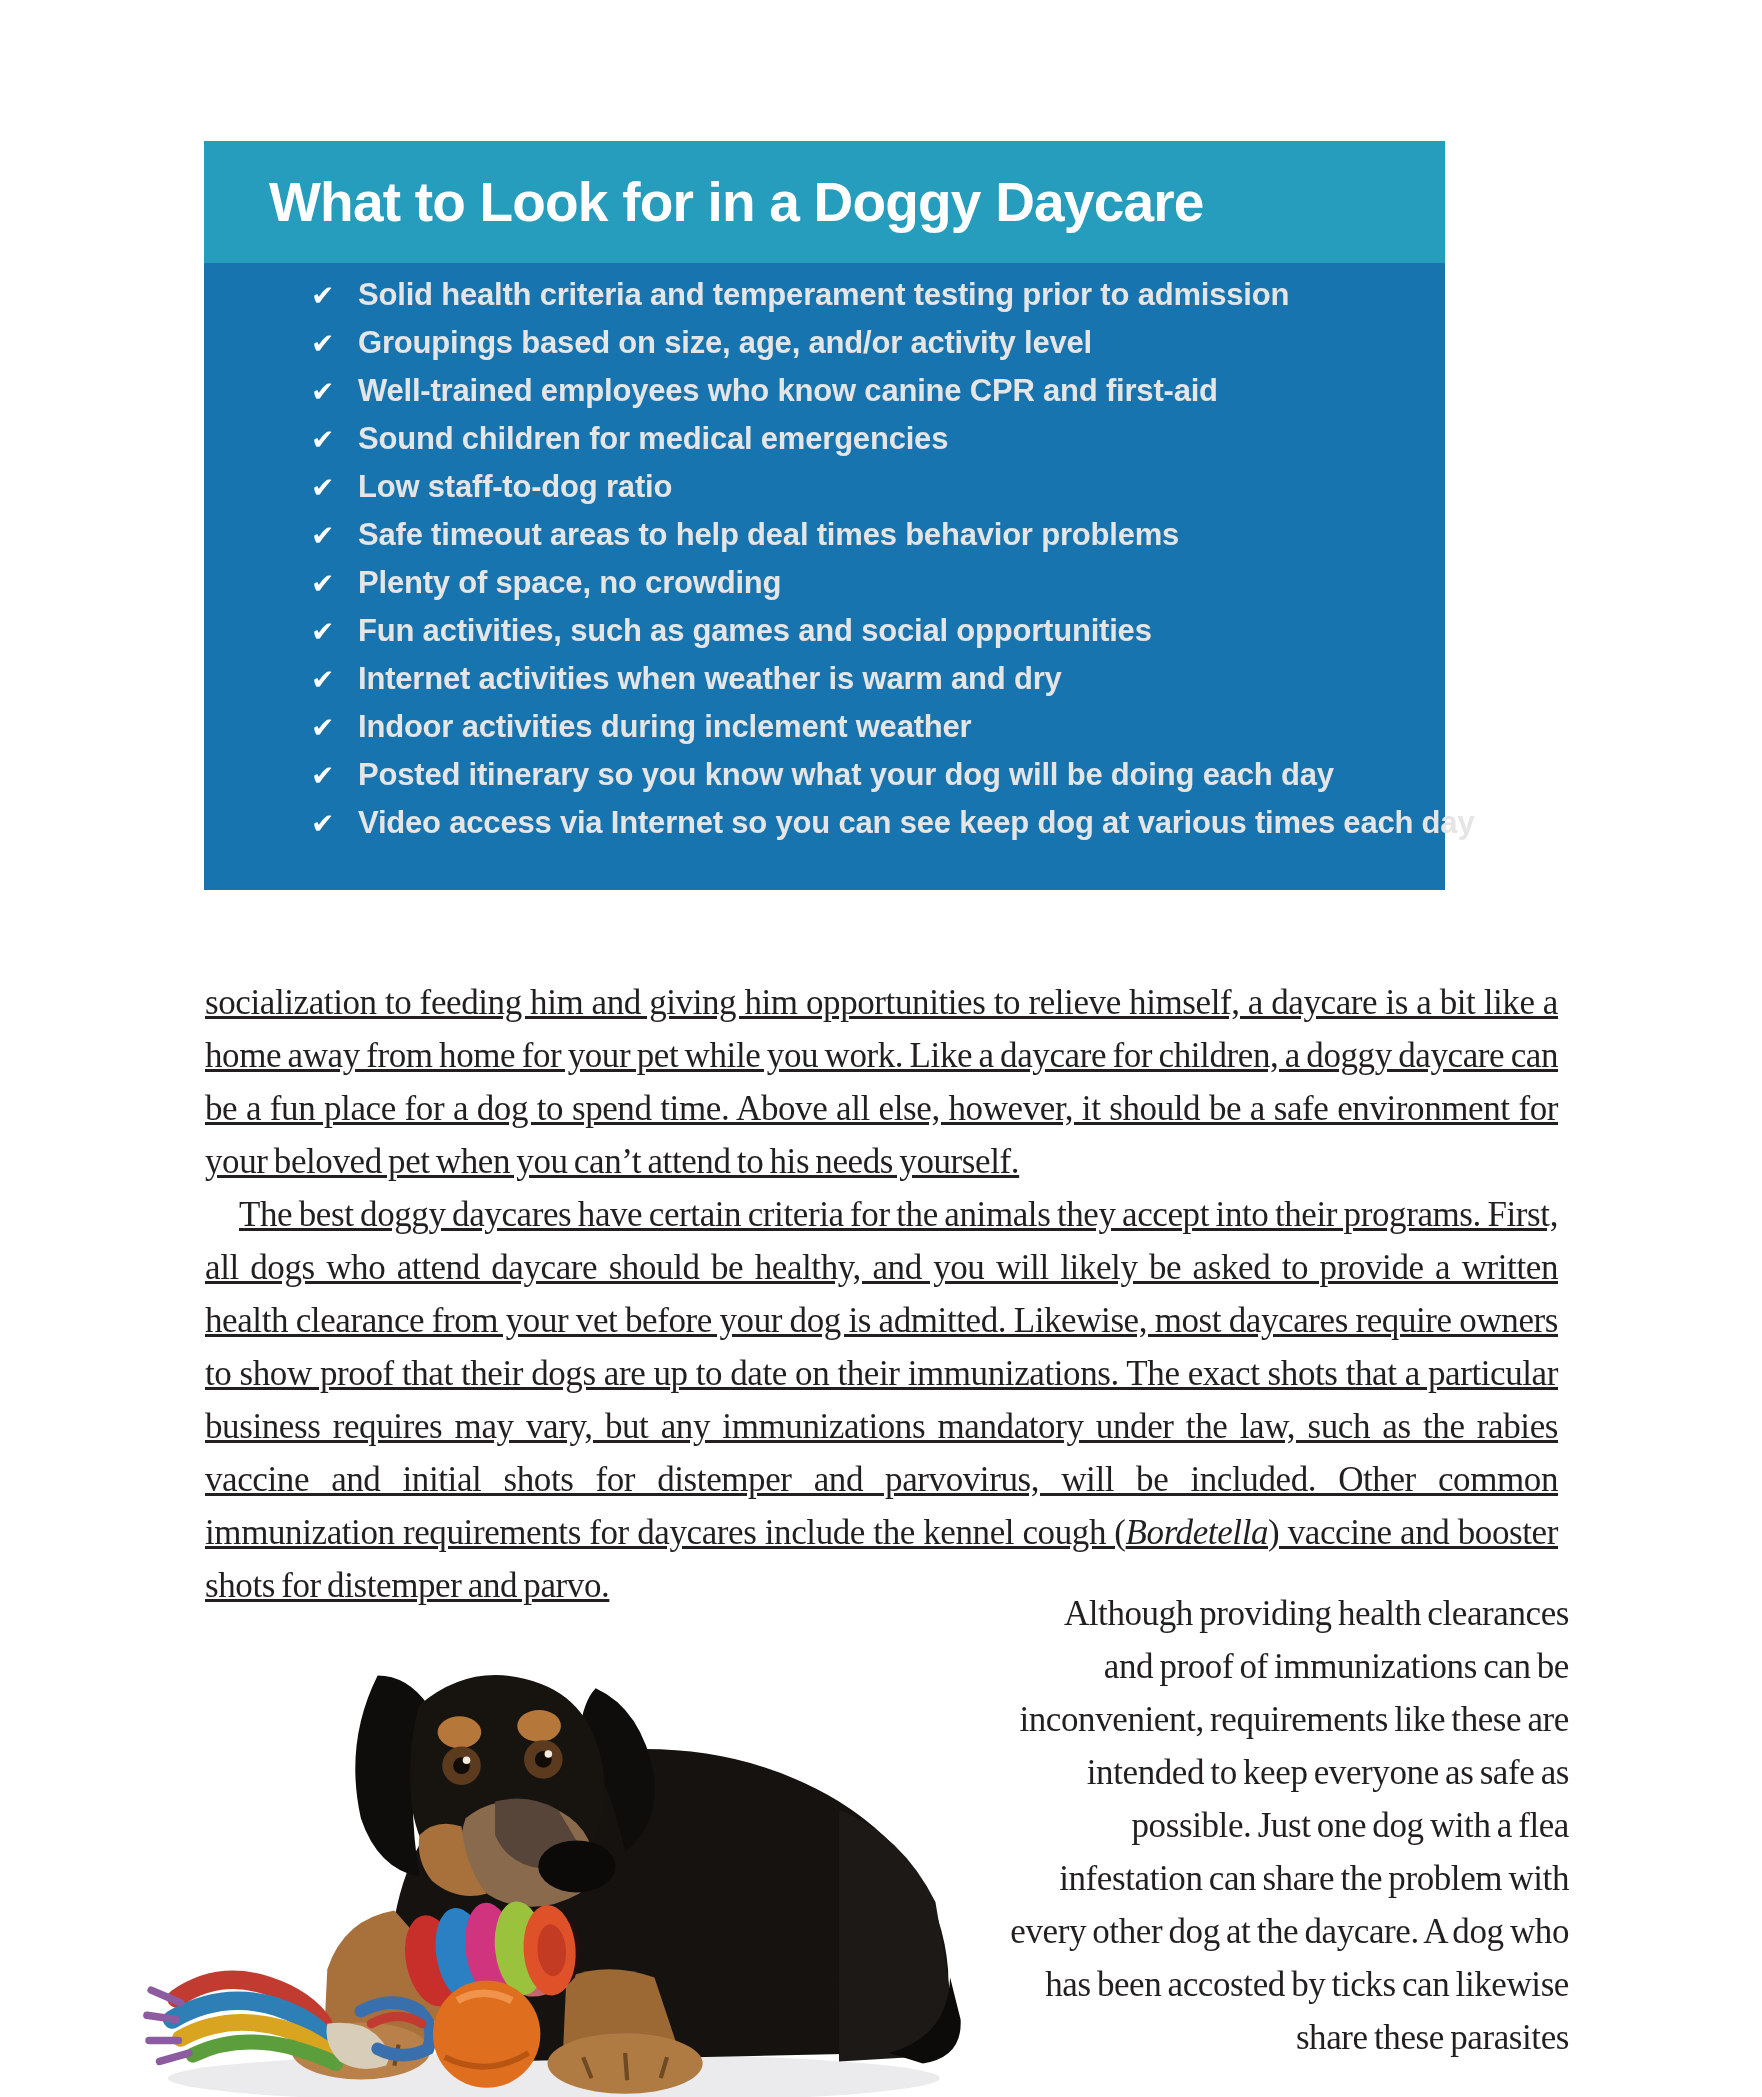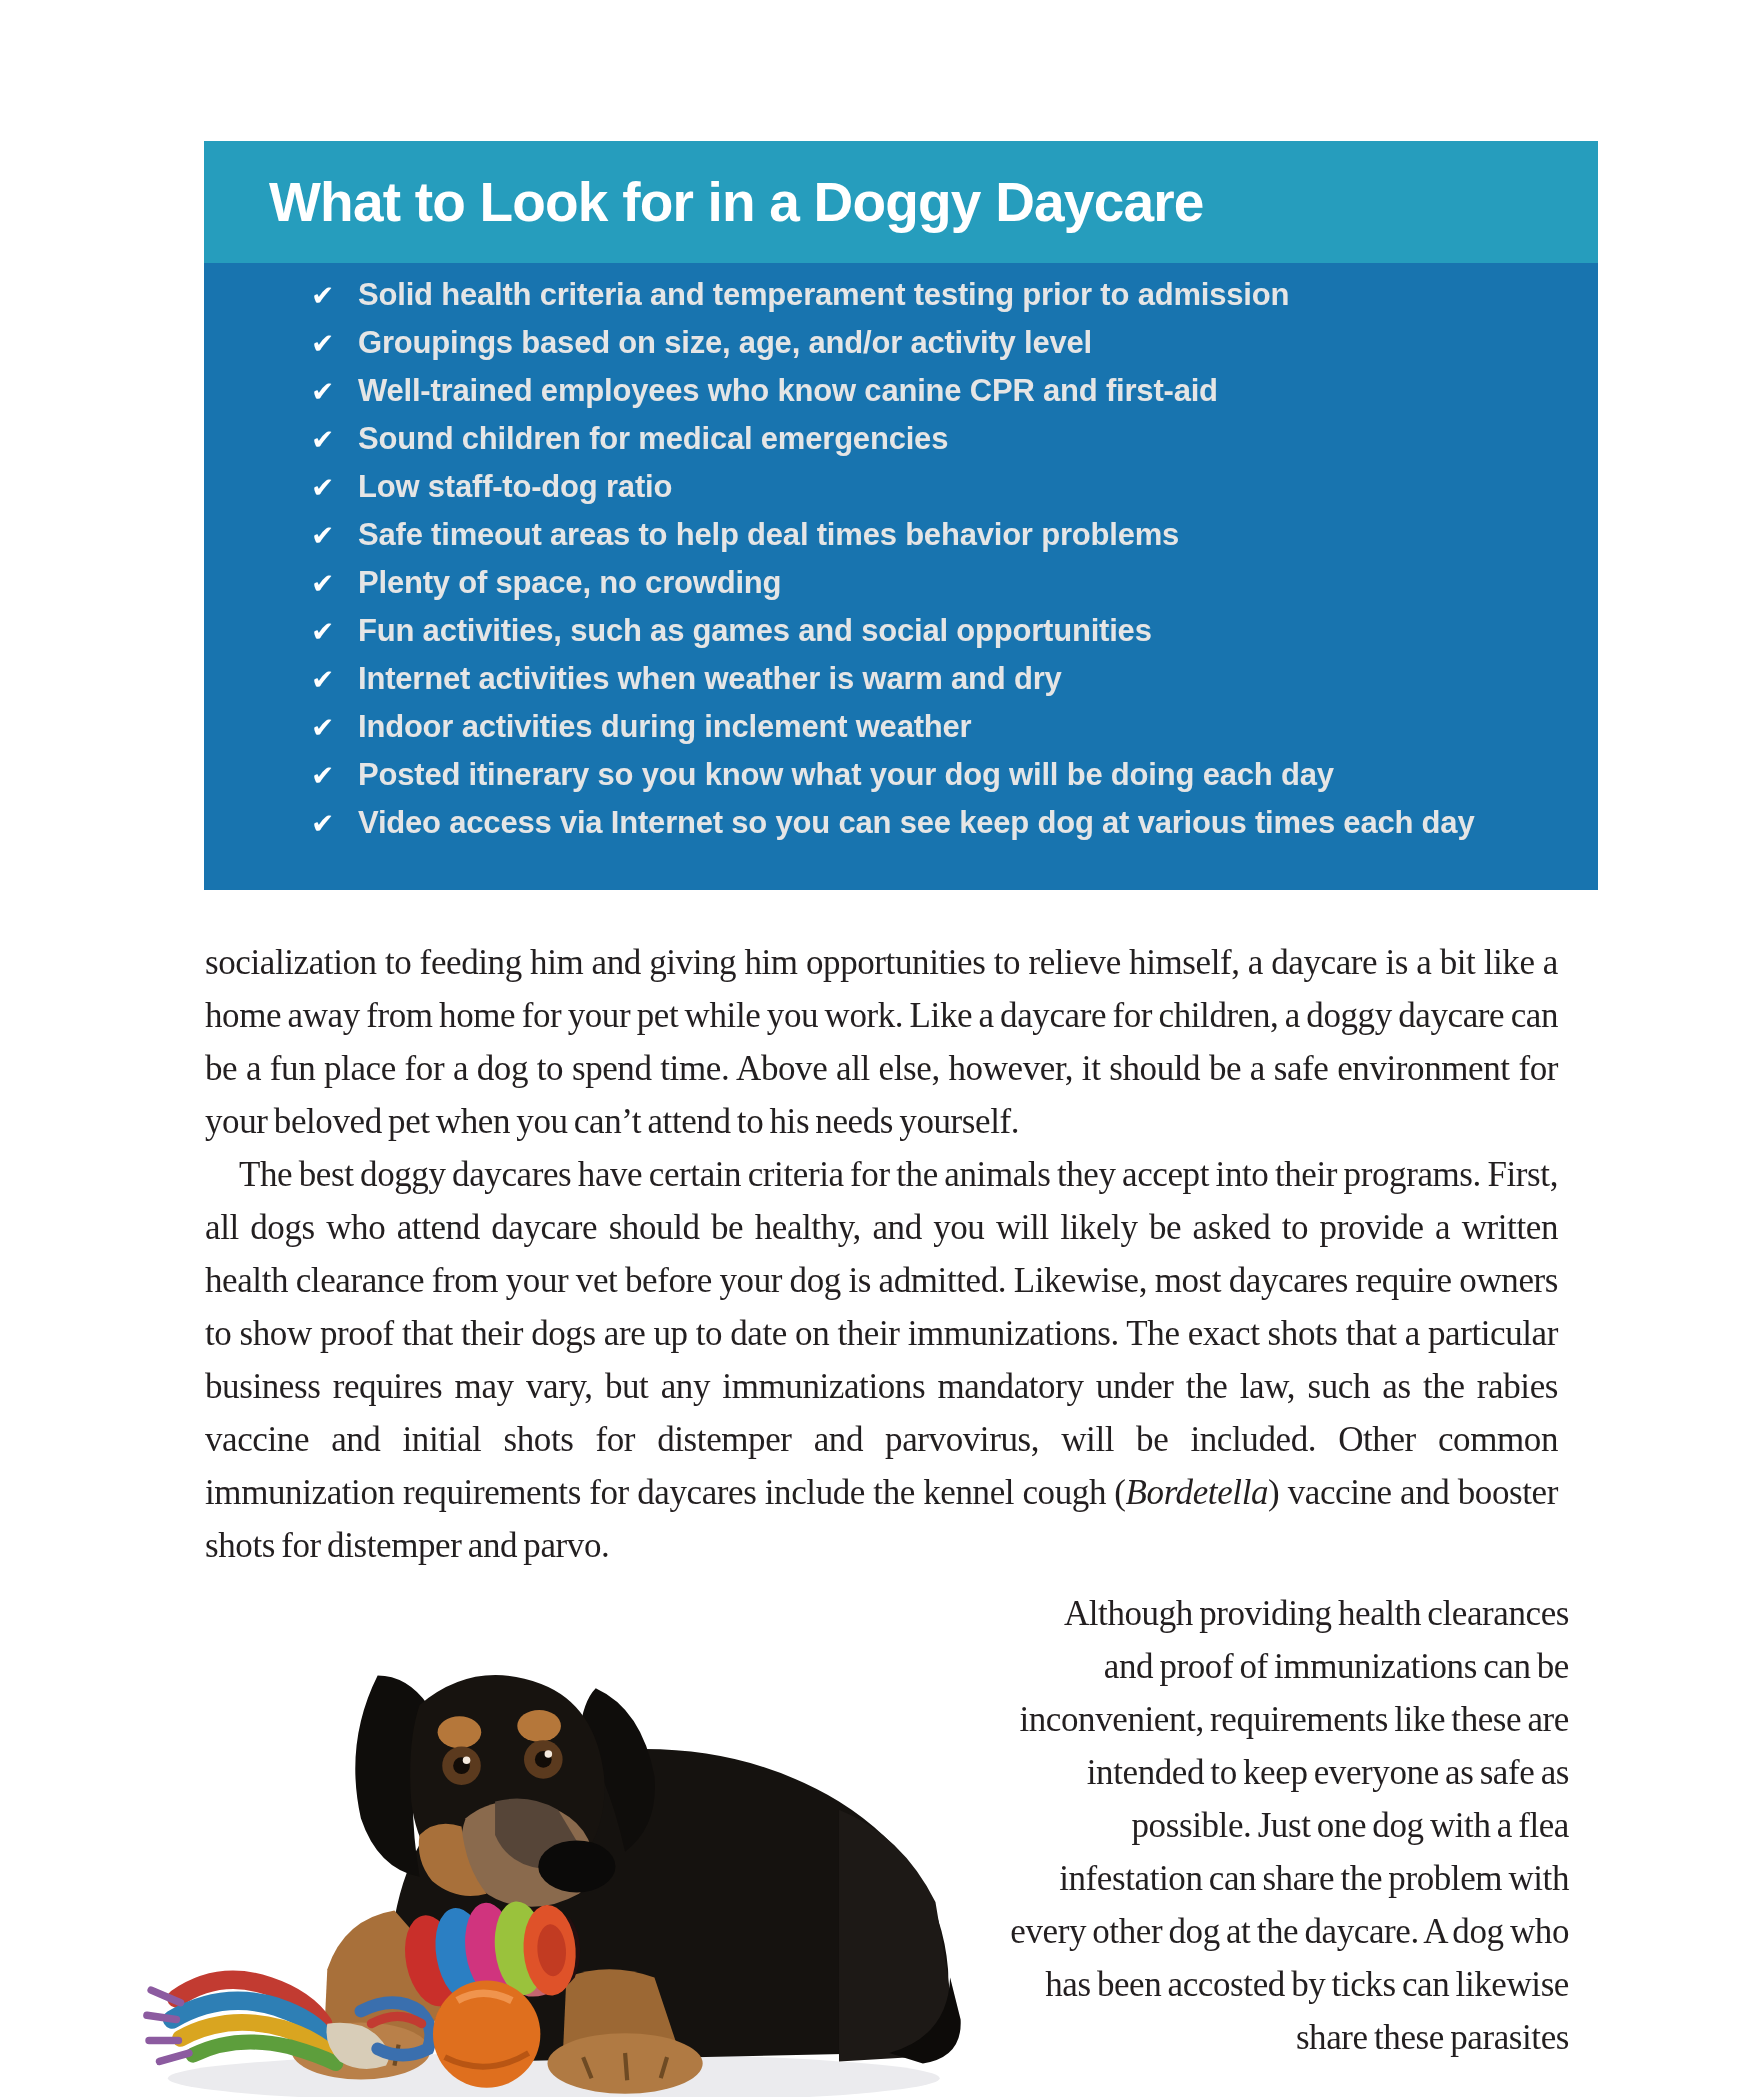--- a/index.html
+++ b/index.html
@@ -10,21 +10,21 @@
     background:#ffffff;
     overflow:hidden;
     font-family:"Liberation Serif", serif;
     color:#231F20;
   }
 
   
   .callout{
     position:absolute;
     left:204px; top:141px;
-    width:1394px; height:749px;
+    width:1241px; height:749px;
     background:#1874AF;
   }
   .callout-header{
     position:absolute;
     left:0; top:0;
     width:100%; height:122px;
     background:#269DBD;
     display:flex;
     align-items:center;
   }
@@ -59,27 +59,28 @@
     font-family:"Liberation Sans", sans-serif;
     font-weight:bold;
     font-size:31px;
     letter-spacing:-0.2px;
     color:#e5e5e5;
   }
 
   
   .bodycopy{
     position:absolute;
-    left:205px; top:936px;
+    left:205px; top:976px;
     width:1353px;
     font-size:35px;
     line-height:53px;
     letter-spacing:-0.4px;
     word-spacing:-2.1px;
     text-align:justify;
+    text-decoration:underline;
   }
   .bodycopy p{margin:0;}
   .bodycopy p.indent{text-indent:34px;}
 
   .rightcol{
     position:absolute;
     left:1009px; top:1587px;
     width:560px;
     font-size:35px;
     line-height:53px;

